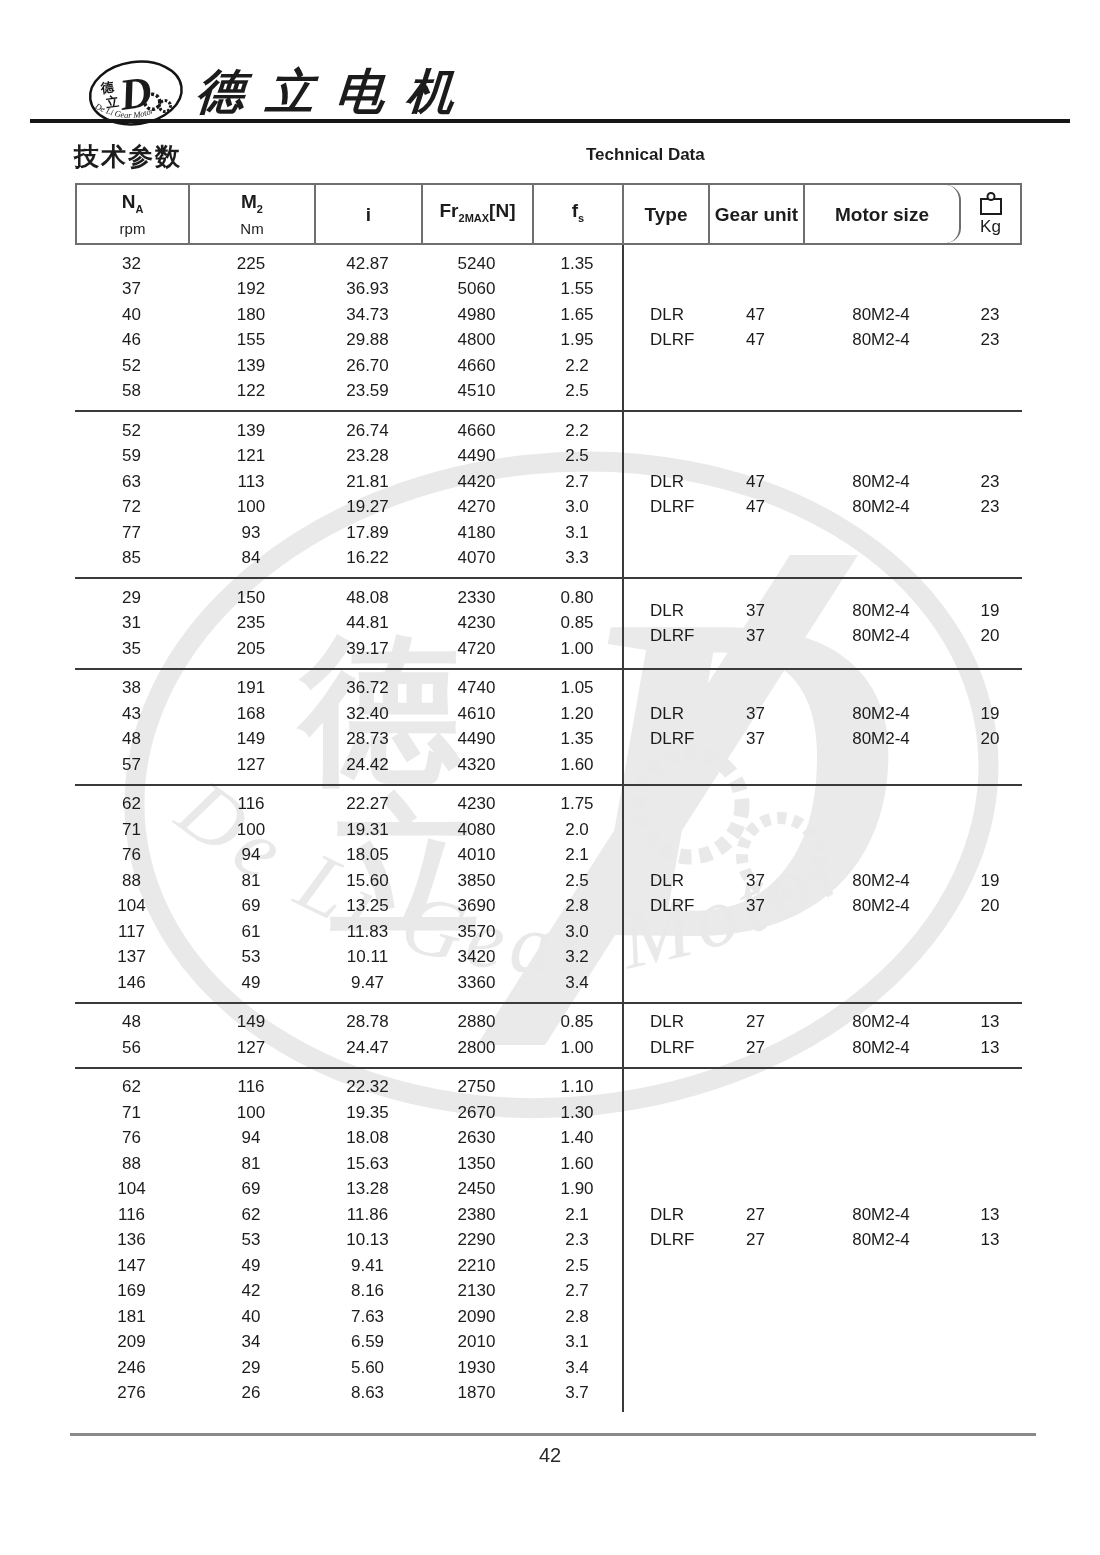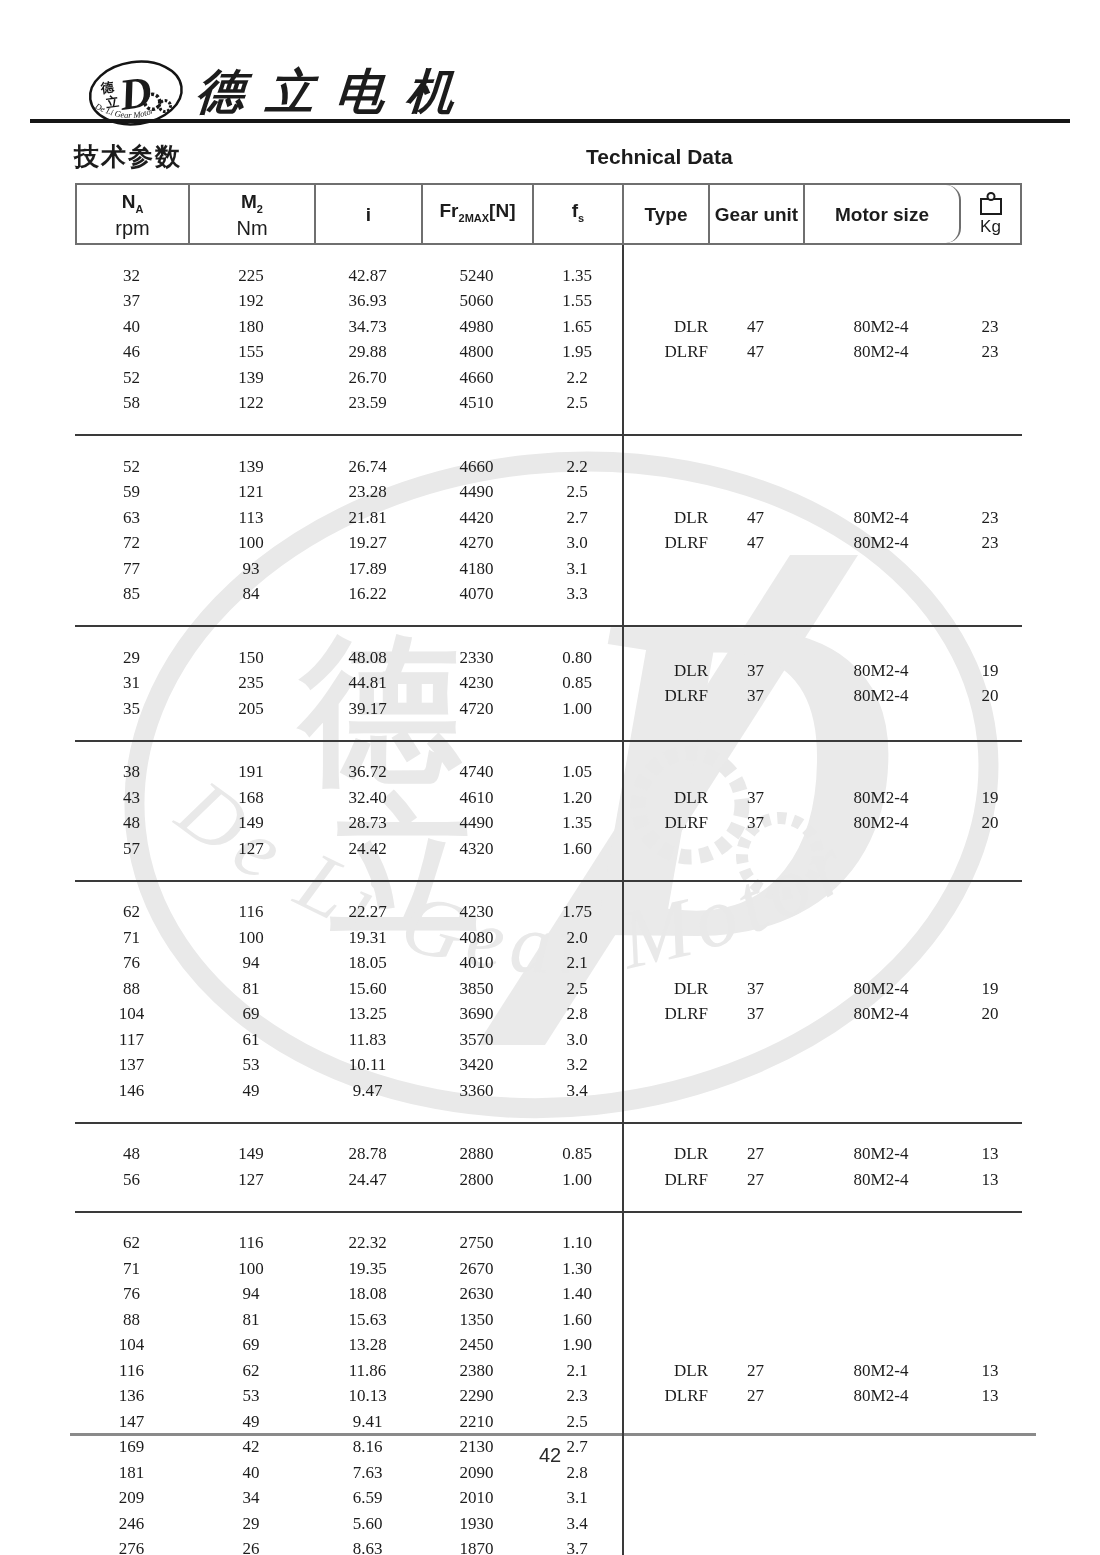--- a/index.html
+++ b/index.html
@@ -11,21 +11,21 @@
   .watermark { position:absolute; left:0; top:0; z-index:0; }
   
   .header-logo { position:absolute; left:84px; top:56px; z-index:2; }
   .brand-name {
     position:absolute; left:196px; top:60px; z-index:2;
     font-family:"Liberation Serif","DejaVu Serif",serif; font-style:italic; font-weight:bold;
     font-size:48px; letter-spacing:22px; transform:skewX(-4deg); white-space:nowrap;
   }
   .top-rule { position:absolute; left:30px; top:119px; width:1040px; height:4px; background:#161616; }
   .sec-cn { position:absolute; left:74px; top:140px; font-size:25px; font-weight:bold; letter-spacing:2px; }
-  .sec-en { position:absolute; left:586px; top:145px; font-size:21px; font-weight:bold; }
+  .sec-en { position:absolute; left:586px; top:145px; font-size:17px; font-weight:bold; }
   
   .content { position:absolute; left:75px; top:179px; width:947px; z-index:1; }
   .power-box {
     height:49px; border:2px solid #6f6f6f; box-sizing:border-box; background:transparent;
     display:flex; align-items:center; justify-content:center;
   }
   .p-label { font-size:21px; font-weight:bold; }
   .p-label sub { font-size:13px; }
   .p-value { font-size:30px; font-weight:bold; margin-left:1px; }
   
@@ -33,40 +33,40 @@
     margin-top:4px; height:62px; border:2px solid #6f6f6f; box-sizing:border-box;
     display:flex; background:transparent;
   }
   .hcell {
     border-right:2px solid #6f6f6f; box-sizing:border-box;
     display:flex; flex-direction:column; align-items:center; justify-content:center;
   }
   .hcell:last-child { border-right:none; flex:1; }
   .hmain { font-weight:bold; font-size:19px; line-height:21px; white-space:nowrap; }
   .hmain sub { font-size:11px; font-weight:bold; }
-  .hunit { font-size:20px; line-height:17px; }
+  .hunit { font-size:15px; line-height:17px; }
   .hunit.kgunit { font-size:17px; }
   .weight-icon { width:18px; height:13px; border:2px solid #1c1c1c; position:relative; margin:4px auto 3px auto; }
   .weight-icon::before {
     content:""; position:absolute; left:50%; top:-8px; transform:translateX(-50%);
     width:5px; height:5px; border:2px solid #1c1c1c; border-radius:50%; background:#fff;
   }
   
   .tbody { position:relative; }
   .vline { position:absolute; left:547px; top:0; bottom:0; width:2px; background:#3a3a3a; }
-  .group { padding:18px 0; border-bottom:2px solid #3a3a3a;font-family:Liberation Serif, serif; }
+  .group { padding:6px 0; border-bottom:2px solid #3a3a3a; }
   .group:first-child { padding-top:16px; padding-bottom:6px; }
   .group:last-child { border-bottom:none; }
   .grows { position:relative; }
   .drow, .vrow { display:flex; height:25.5px; align-items:center; }
   .dcell { text-align:center; font-size:17px; box-sizing:border-box; white-space:nowrap; }
   .c0 { width:113px; } .c1 { width:126px; } .c2 { width:107px; } .c3 { width:111px;align-items:center; }
   .c4 { width:90px; }  .c5 { width:86px; }  .c6 { width:95px; }  .c7 { width:156px;border-radius:15px; }
   .c8 { width:62px; }
-  .vrow .c5 { text-align:right; padding-left:28px; }
+  .vrow .c5 { text-align:left; padding-left:28px; }
   .variants { position:absolute; left:547px; width:399px; }
   
   .footer-rule { position:absolute; left:70px; top:1433px; width:966px; height:3px; background:#8a8a8a; }
   .page-num { position:absolute; left:0; top:1444px; width:100%; text-align:center; font-size:20px; color:#2a2a2a; }
 </style>
 </head>
 <body>
 
 <div class="page">
 

